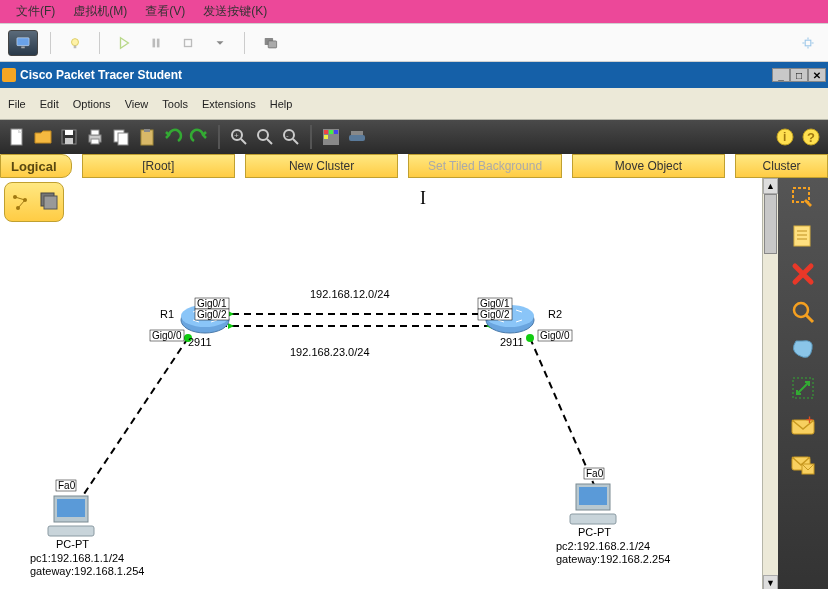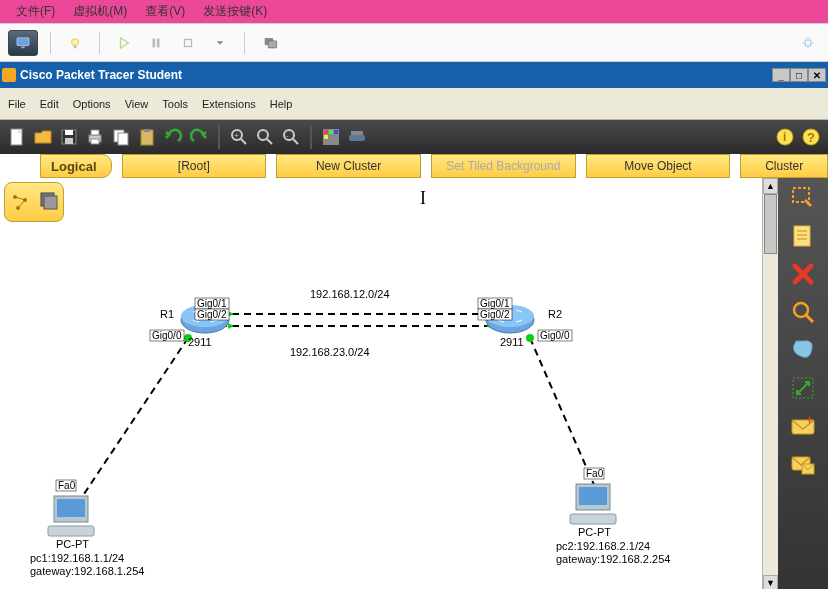--- a/index.html
+++ b/index.html
@@ -33,21 +33,21 @@
 
 
 .main-toolbar { height: 34px; background: linear-gradient(#4a4a4a,#2a2a2a); display: flex; align-items: center; padding: 0 6px; gap: 4px; }
 .tool-icon { width: 22px; height: 22px; display: flex; align-items: center; justify-content: center; cursor: pointer; }
 .tool-icon svg { width: 20px; height: 20px; }
 .tool-sep { width: 2px; height: 24px; background: #555; margin: 0 4px; }
 .tool-spacer { flex: 1; }
 
 
 .yellow-bar { height: 24px; display: flex; align-items: stretch; }
-.yb-tab { background: linear-gradient(#ffe882,#ffcc44); border: 1px solid #c0a030; border-radius: 0 10px 10px 0; padding: 0 14px 0 10px; font-size: 13px; font-weight: bold; color: #5a4810; display: flex; align-items: center; margin-left: 40px; }
+.yb-tab { background: linear-gradient(#ffe882,#ffcc44); border: 1px solid #c0a030; border-radius: 0 10px 10px 0; padding: 0 14px 0 10px; font-size: 13px; font-weight: bold; color: #5a4810; display: flex; align-items: center; }
 .yb-cell { flex: 1; background: linear-gradient(#ffe882,#ffcc44); border: 1px solid #c0a030; display: flex; align-items: center; justify-content: center; font-size: 12px; color: #333; cursor: pointer; margin-left: 10px; }
 .yb-cell:nth-child(4){ color:#aaa; }
 
 
 .workspace { position: relative; display: flex; height: 413px; }
 .canvas-holder { position: relative; flex: 1; background: #fff; overflow: hidden; }
 .left-widget { position:absolute; top:4px; left:4px; width:60px; height:40px; border:1px solid #c0a030; border-radius:8px; background:linear-gradient(#ffe882,#ffcc44); display:flex; align-items:center; justify-content:space-around;}
 .left-widget .dots { width:20px; height:20px;}
 .scrollbar-v { width: 16px; background: #ece9d8; border-left: 1px solid #b5b5a8; display: flex; flex-direction: column; }
 .sb-btn { height: 16px; background: #ddd; border: 1px solid #aaa; display:flex; align-items:center; justify-content:center; font-size:9px; cursor:pointer;}

